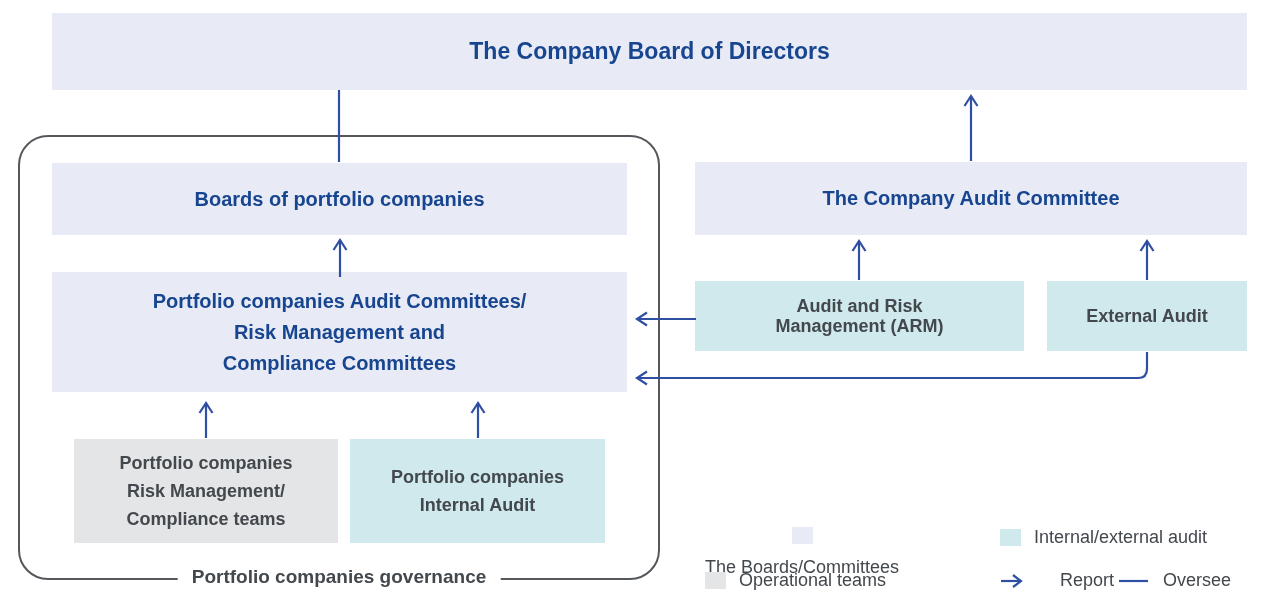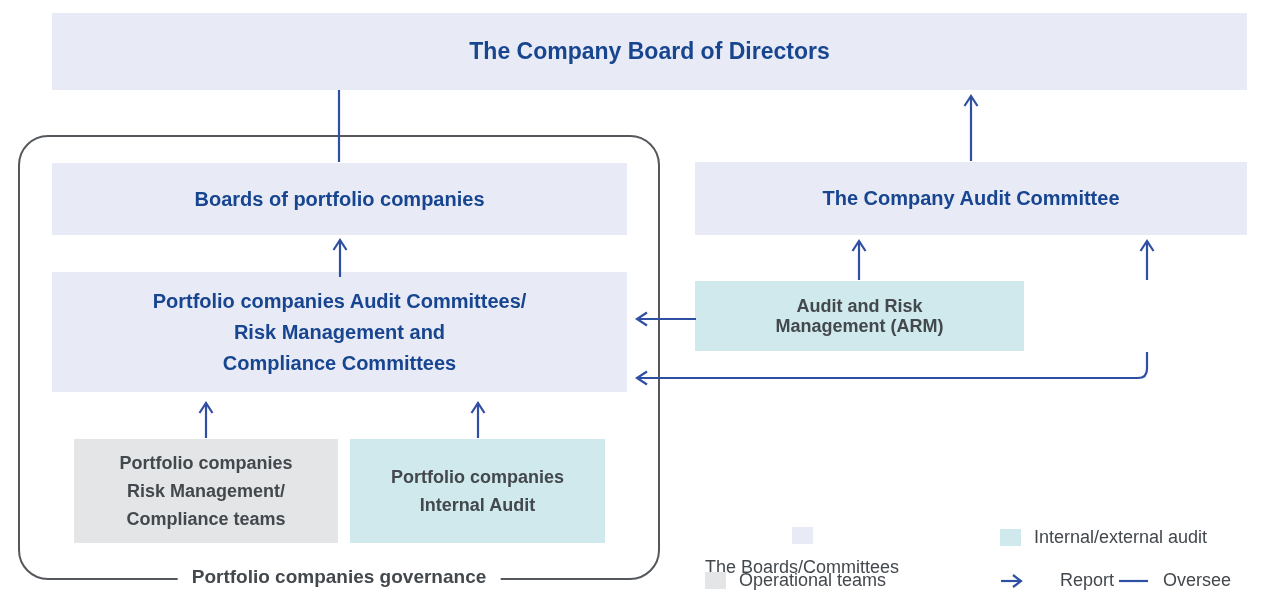--- a/index.html
+++ b/index.html
@@ -125,20 +125,23 @@
 
   <div class="box lav" id="box-auditcmte">
     <span>The Company Audit Committee</span>
   </div>
 
   <div class="box teal" id="box-arm">
     <span>Audit and Risk
 Management (ARM)</span>
   </div>
 
+  <div class="box teal" id="box-extaudit">
+    <span>External Audit</span>
+  </div>
 
   <div class="group-label">Portfolio companies governance</div>
 
   <svg class="arrows" width="1280" height="615" viewBox="0 0 1280 615">
     <defs>
       <marker id="ah" markerWidth="18" markerHeight="18" refX="13" refY="9" orient="auto" markerUnits="userSpaceOnUse">
         <path d="M 3 2.5 L 13 9 L 3 15.5"></path>
       </marker>
     </defs>
 

